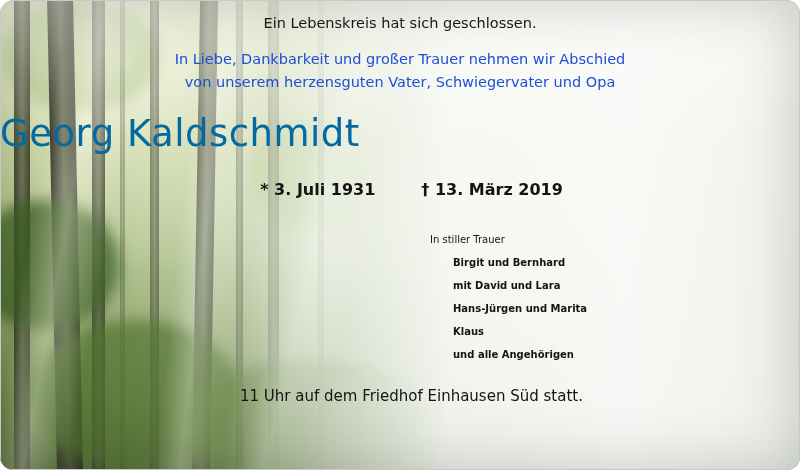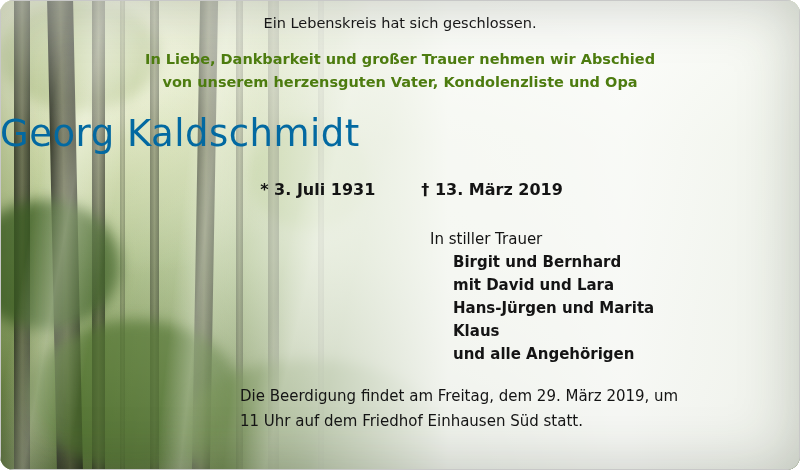--- a/index.html
+++ b/index.html
@@ -112,22 +112,21 @@
     color: #171717;
   }
   .intro2 {
     position: absolute;
     top: 48px;
     left: 0;
     right: 0;
     text-align: center;
     font-size: 14.5px;
     line-height: 23px;
-    color: #4d7c0f;
-    font-weight: bold;
+    color: #1d4ed8;
   }
   .name {
     position: absolute;
     top: 112px;
     left: 0;
     right: 0;
     font-size: 37px;
     letter-spacing: 0.5px;
     color: #0369a1;
     font-weight: 400;
@@ -144,21 +143,21 @@
     padding-left: 23px;
   }
   .dates .sep { display: inline-block; width: 46px; }
 
   .mourners {
     position: absolute;
     top: 228px;
     left: 430px;
     width: 340px;
     text-align: left;
-    font-size: 15px;
+    font-size: 10px;
     line-height: 23px;
     color: #141414;
   }
   .mourners .head { font-weight: normal; }
   .mourners .b { font-weight: bold; margin-left: 23px; }
 
   .funeral {
     position: absolute;
     top: 384px;
     left: 240px;
@@ -195,39 +194,38 @@
 
   <div class="wash"></div>
   <div class="vignette"></div>
 
   <div class="content">
 
     <div class="intro">Ein Lebenskreis hat sich geschlossen.</div>
 
     <div class="intro2">
       <div class="line">In Liebe, Dankbarkeit und großer Trauer nehmen wir Abschied</div>
-      <div class="line">von unserem herzensguten Vater, Kondolenzliste und Opa</div>
+      <div class="line">von unserem herzensguten Vater, Schwiegervater und Opa</div>
     </div>
 
     <div class="name">Georg Kaldschmidt</div>
 
     <div class="dates">
       <span>* 3. Juli 1931</span><span class="sep"></span><span>† 13. März 2019</span>
     </div>
 
     <div class="mourners">
       <div class="head">In stiller Trauer</div>
       <div class="b">Birgit und Bernhard</div>
       <div class="b">mit David und Lara</div>
       <div class="b">Hans-Jürgen und Marita</div>
       <div class="b">Klaus</div>
       <div class="b">und alle Angehörigen</div>
     </div>
 
     <div class="funeral">
-      <div class="line">Die Beerdigung findet am Freitag, dem 29. März 2019, um</div>
       <div class="line">11 Uhr auf dem Friedhof Einhausen Süd statt.</div>
     </div>
 
   </div>
 
   <div class="border"></div>
 </div>
 
 </body></html>

